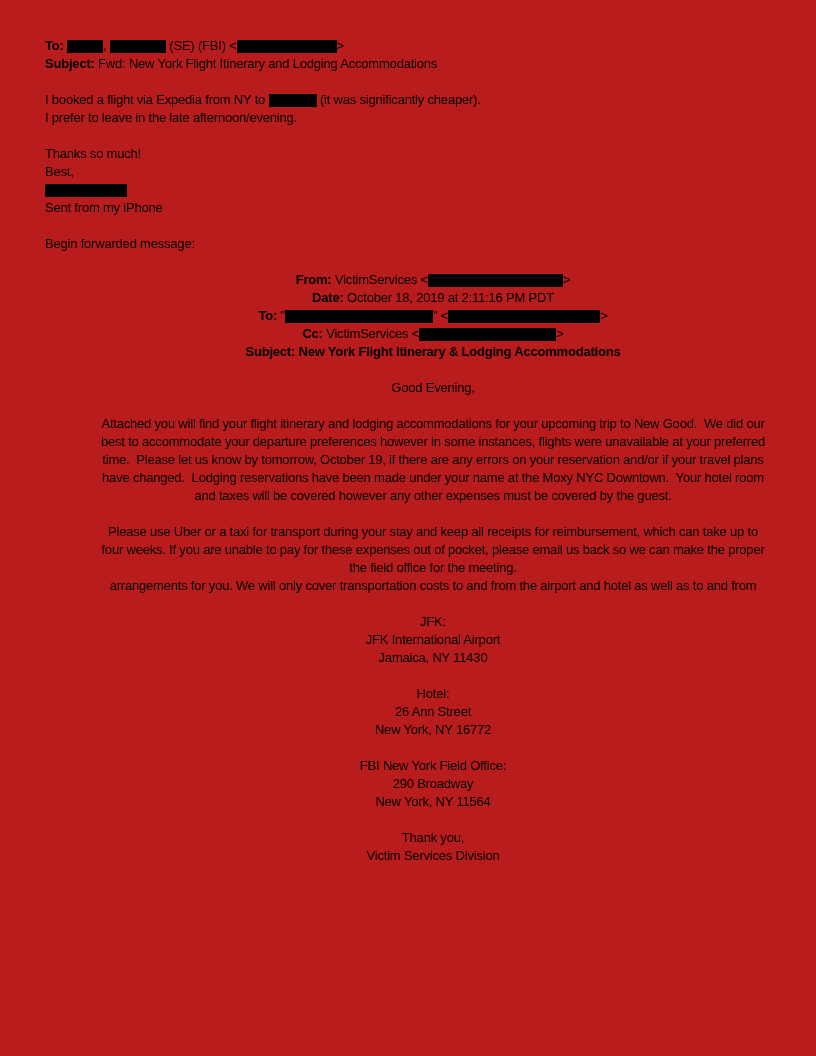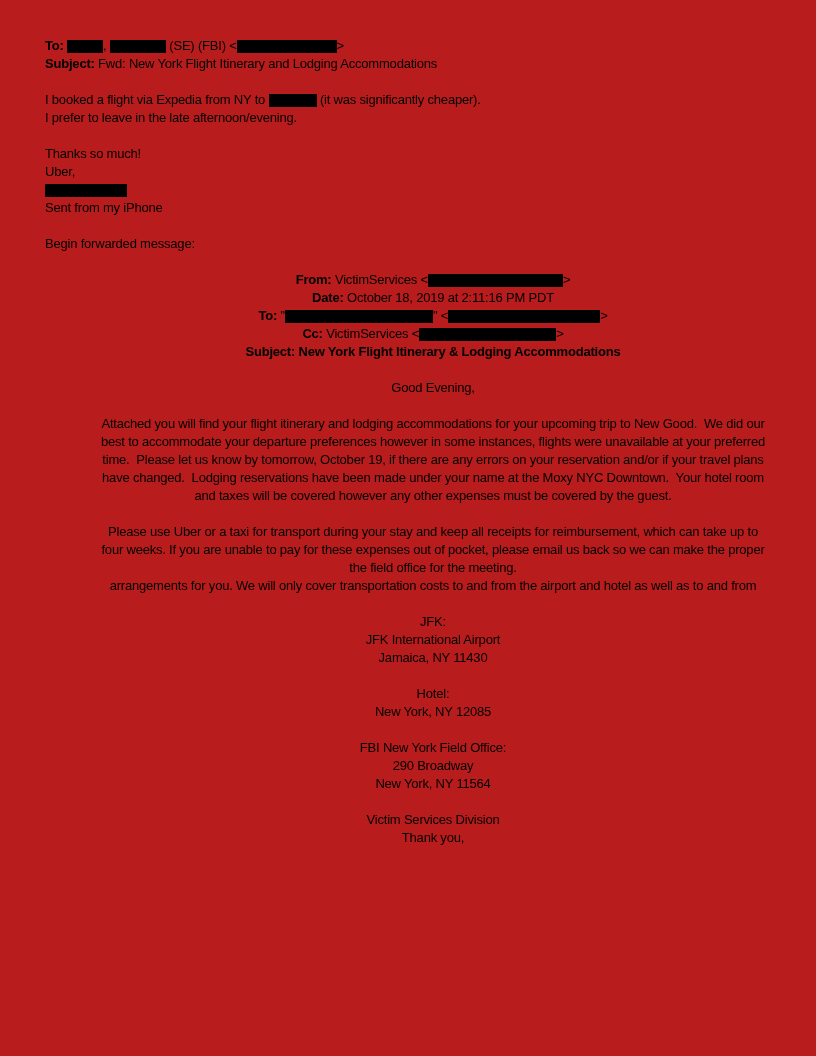--- a/index.html
+++ b/index.html
@@ -41,21 +41,21 @@
 
 <div class="page">
   <div>
       <div class="line indent0"><span class="seg b">To: </span><span class="redact" style="width: 36px;"></span><span class="seg">, </span><span class="redact" style="width: 56px;"></span><span class="seg"> (SE) (FBI) &lt;</span><span class="redact" style="width: 100px;"></span><span class="seg">&gt;</span></div>
       <div class="line indent0"><span class="seg b">Subject: </span><span class="seg">Fwd: New York Flight Itinerary and Lodging Accommodations</span></div>
       <div class="line blank"></div>
       <div class="line indent0"><span class="seg">I booked a flight via Expedia from NY to </span><span class="redact" style="width: 48px;"></span><span class="seg"> (it was significantly cheaper).</span></div>
       <div class="line indent0"><span class="seg">I prefer to leave in the late afternoon/evening.</span></div>
       <div class="line blank"></div>
       <div class="line indent0"><span class="seg">Thanks so much!</span></div>
-      <div class="line indent0"><span class="seg">Uber,</span></div>
+      <div class="line indent0"><span class="seg">Best,</span></div>
       <div class="line indent0"><span class="redact" style="width: 82px;"></span></div>
       <div class="line indent0"><span class="seg">Sent from my iPhone</span></div>
       <div class="line blank"></div>
       <div class="line indent0"><span class="seg">Begin forwarded message:</span></div>
       <div class="line blank"></div>
       <div class="line indent1"><span class="seg b">From: </span><span class="seg">VictimServices &lt;</span><span class="redact" style="width: 135px;"></span><span class="seg">&gt;</span></div>
       <div class="line indent1"><span class="seg b">Date: </span><span class="seg">October 18, 2019 at 2:11:16 PM PDT</span></div>
       <div class="line indent1"><span class="seg b">To: </span><span class="seg">"</span><span class="redact" style="width: 148px;"></span><span class="seg">" &lt;</span><span class="redact" style="width: 152px;"></span><span class="seg">&gt;</span></div>
       <div class="line indent1"><span class="seg b">Cc: </span><span class="seg">VictimServices &lt;</span><span class="redact" style="width: 137px;"></span><span class="seg">&gt;</span></div>
       <div class="line indent1"><span class="seg b">Subject: New York Flight Itinerary &amp; Lodging Accommodations</span></div>
@@ -71,22 +71,23 @@
       <div class="line indent1"><span class="seg">Please use Uber or a taxi for transport during your stay and keep all receipts for reimbursement, which can take up to</span></div>
       <div class="line indent1"><span class="seg">four weeks. If you are unable to pay for these expenses out of pocket, please email us back so we can make the proper</span></div>
       <div class="line indent1"><span class="seg">the field office for the meeting.</span></div>
       <div class="line indent1"><span class="seg">arrangements for you. We will only cover transportation costs to and from the airport and hotel as well as to and from</span></div>
       <div class="line blank"></div>
       <div class="line indent1"><span class="seg">JFK:</span></div>
       <div class="line indent1"><span class="seg">JFK International Airport</span></div>
       <div class="line indent1"><span class="seg">Jamaica, NY 11430</span></div>
       <div class="line blank"></div>
       <div class="line indent1"><span class="seg">Hotel:</span></div>
-      <div class="line indent1"><span class="seg">New York, NY 12085</span></div>
+      <div class="line indent1"><span class="seg">26 Ann Street</span></div>
+      <div class="line indent1"><span class="seg">New York, NY 16772</span></div>
       <div class="line blank"></div>
       <div class="line indent1"><span class="seg">FBI New York Field Office:</span></div>
       <div class="line indent1"><span class="seg">290 Broadway</span></div>
       <div class="line indent1"><span class="seg">New York, NY 11564</span></div>
       <div class="line blank"></div>
+      <div class="line indent1"><span class="seg">Thank you,</span></div>
       <div class="line indent1"><span class="seg">Victim Services Division</span></div>
-      <div class="line indent1"><span class="seg">Thank you,</span></div>
     </div>
 </div>
 
 </body></html>

